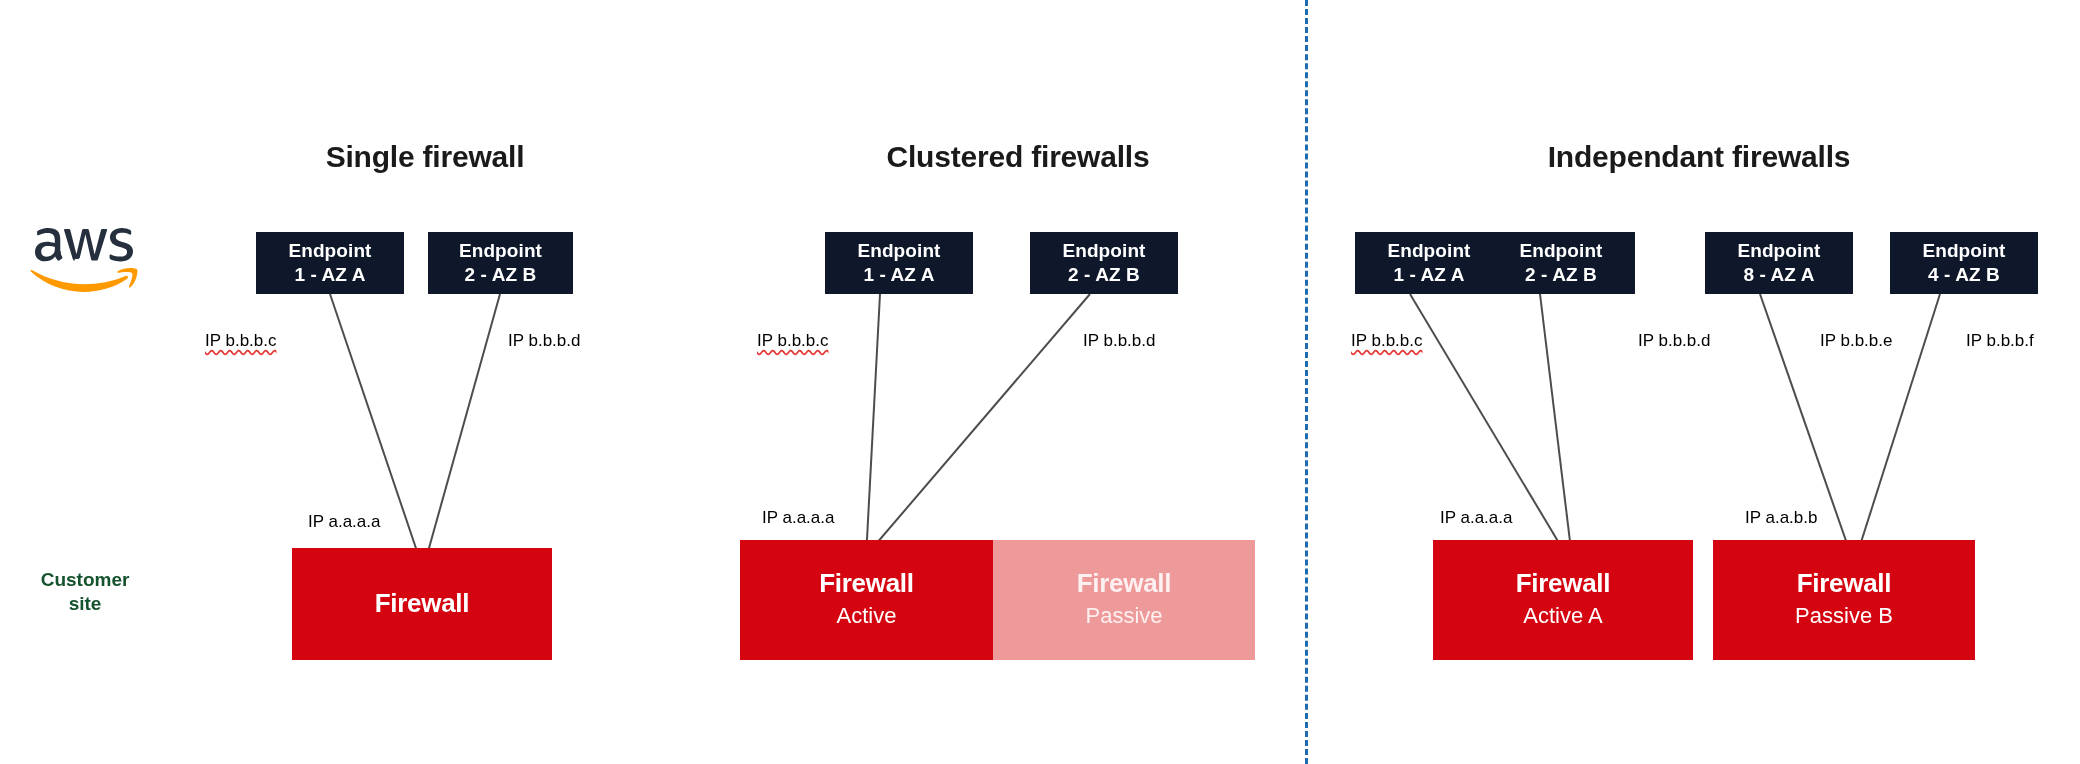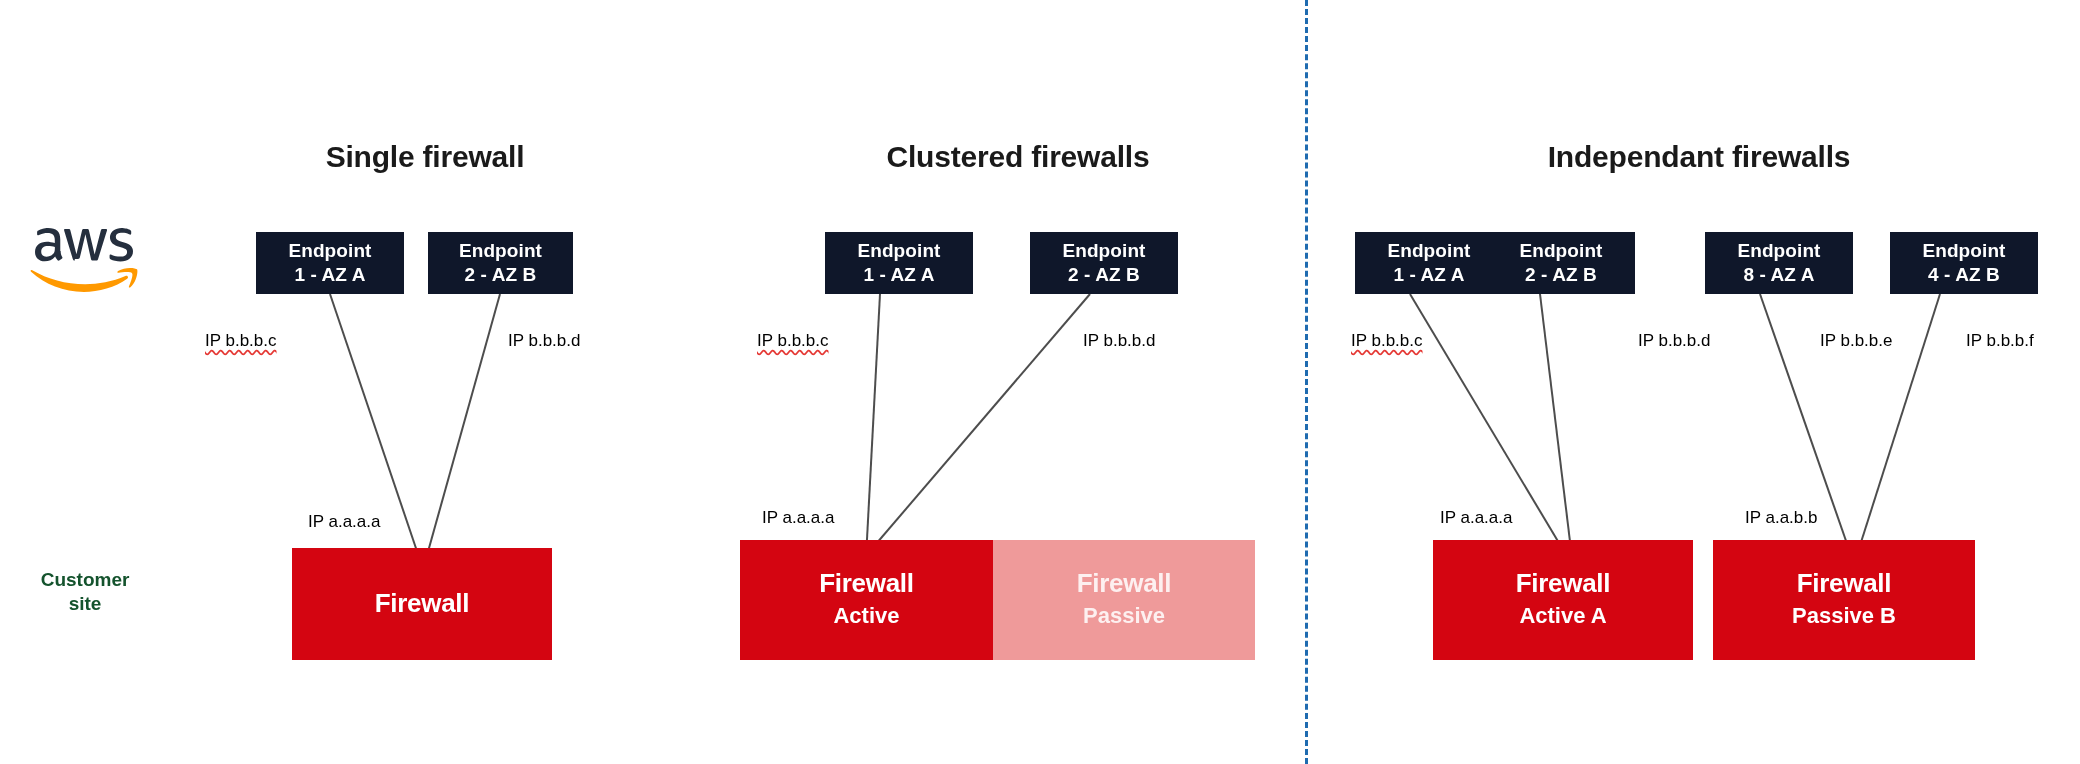--- a/index.html
+++ b/index.html
@@ -62,21 +62,21 @@
   .fw-box.passive  { background: #ef9a9a; }
   .fw-title {
     font-size: 26px;
     font-weight: bold;
     line-height: 1.05;
     letter-spacing: -0.3px;
     white-space: nowrap;
   }
   .fw-sub {
     font-size: 22px;
-    font-weight: bold;
+    font-weight: normal;
     line-height: 1.2;
     margin-top: 6px;
     white-space: nowrap;
   }
   .fw-box.passive .fw-title,
   .fw-box.passive .fw-sub { color: #fdf0f0; }
 
   
   .ip-label {
     position: absolute;

